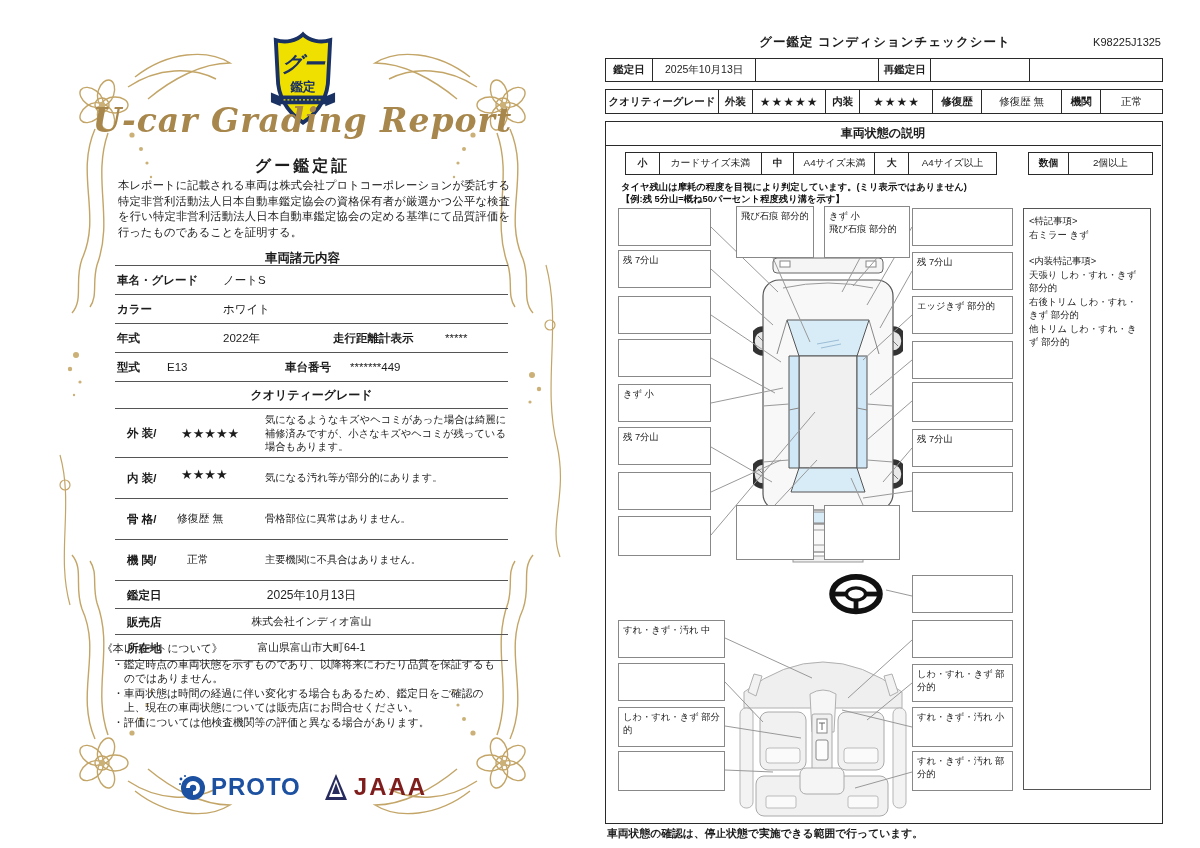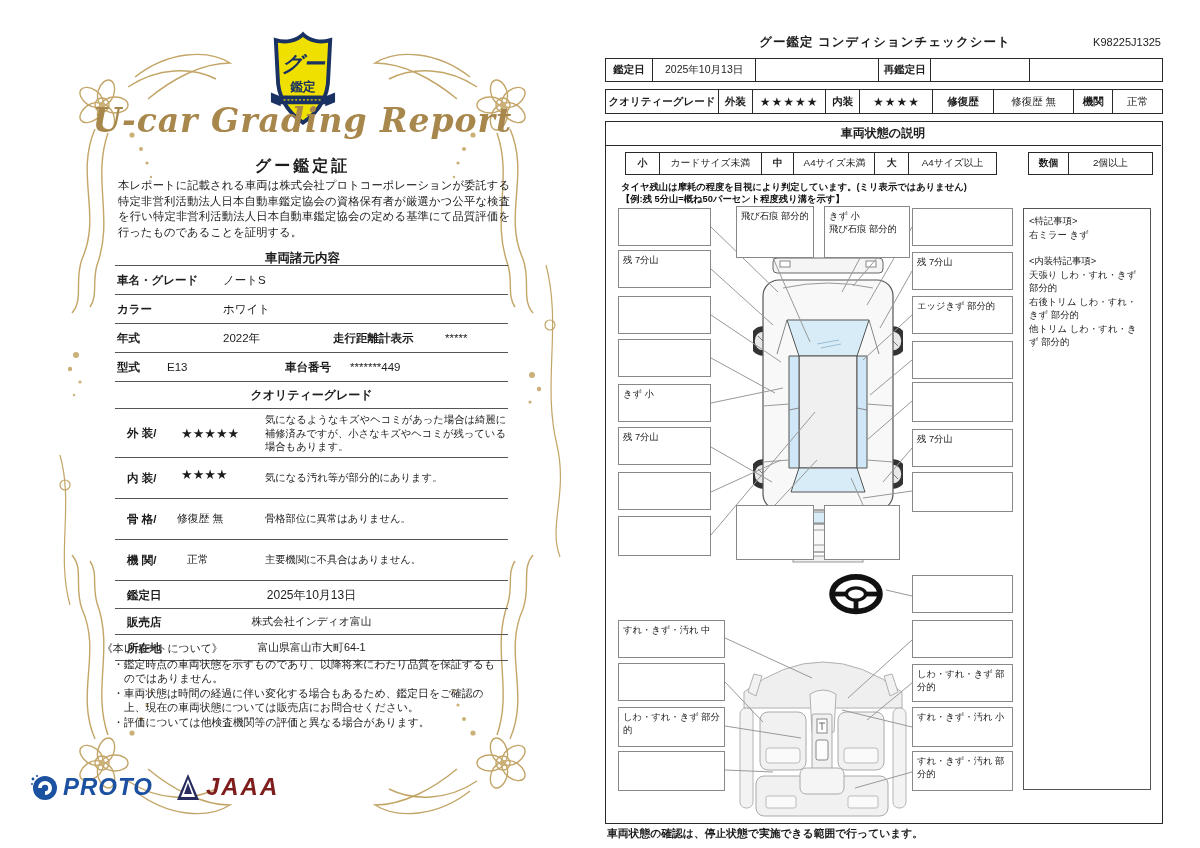--- a/index.html
+++ b/index.html
@@ -30,21 +30,21 @@
   .crow:first-child{border-top:1px solid #555;}
   .crow .lb{font-weight:bold;}
   .ct{position:absolute;top:50%;transform:translateY(-50%);white-space:nowrap;}
 
   .notes{position:absolute;left:72px;top:616px;width:400px;font-size:10.8px;
       line-height:14.6px;color:#222;}
   .notes .nt{margin-bottom:1px;}
   .notes .ni{padding-left:22px;text-indent:-11px;}
 
   .logos{position:absolute;left:0;top:748px;width:100%;display:flex;
-      align-items:center;gap:22px;font-style:italic;}
+      justify-content:center;align-items:center;gap:22px;}
   .logo-proto{display:flex;align-items:center;gap:5px;}
   .logo-proto .ptxt{font-family:"Liberation Sans",sans-serif;font-weight:bold;
       font-size:24px;color:#1c50a0;letter-spacing:1px;}
   .logo-jaaa{display:flex;align-items:center;gap:5px;}
   .logo-jaaa .jtxt{font-family:"Liberation Sans",sans-serif;font-weight:bold;
       font-size:24px;color:#7f1d1d;letter-spacing:2px;}
 
   
   .sheet{position:absolute;left:605px;top:30px;width:560px;height:818px;
       font-family:"Liberation Sans",sans-serif;}
@@ -249,21 +249,21 @@
     <div class="cell" style="width:100px"></div>
     <div class="cell" style="flex:1"></div>
   </div>
 
   <div class="frow" style="top:59px;height:25px">
     <div class="cell" style="width:114px;font-weight:bold">クオリティーグレード</div>
     <div class="cell" style="width:36px;font-weight:bold">外装</div>
     <div class="cell star" style="width:74px">★★★★★</div>
     <div class="cell" style="width:36px;font-weight:bold">内装</div>
     <div class="cell star" style="width:74px">★★★★</div>
-    <div class="cell" style="width:62px;font-weight:bold">修復歴</div>
+    <div class="cell" style="width:50px;font-weight:bold">修復歴</div>
     <div class="cell" style="width:82px">修復歴 無</div>
     <div class="cell" style="width:40px;font-weight:bold">機関</div>
     <div class="cell" style="flex:1">正常</div>
   </div>
 
   <div class="statebox"></div>
   <div class="statebox-title">車両状態の説明</div>
 
   <div class="frow" style="top:122px;left:20px;width:378px;height:23px">
     <div class="lcell" style="width:35px;font-weight:bold">小</div>

